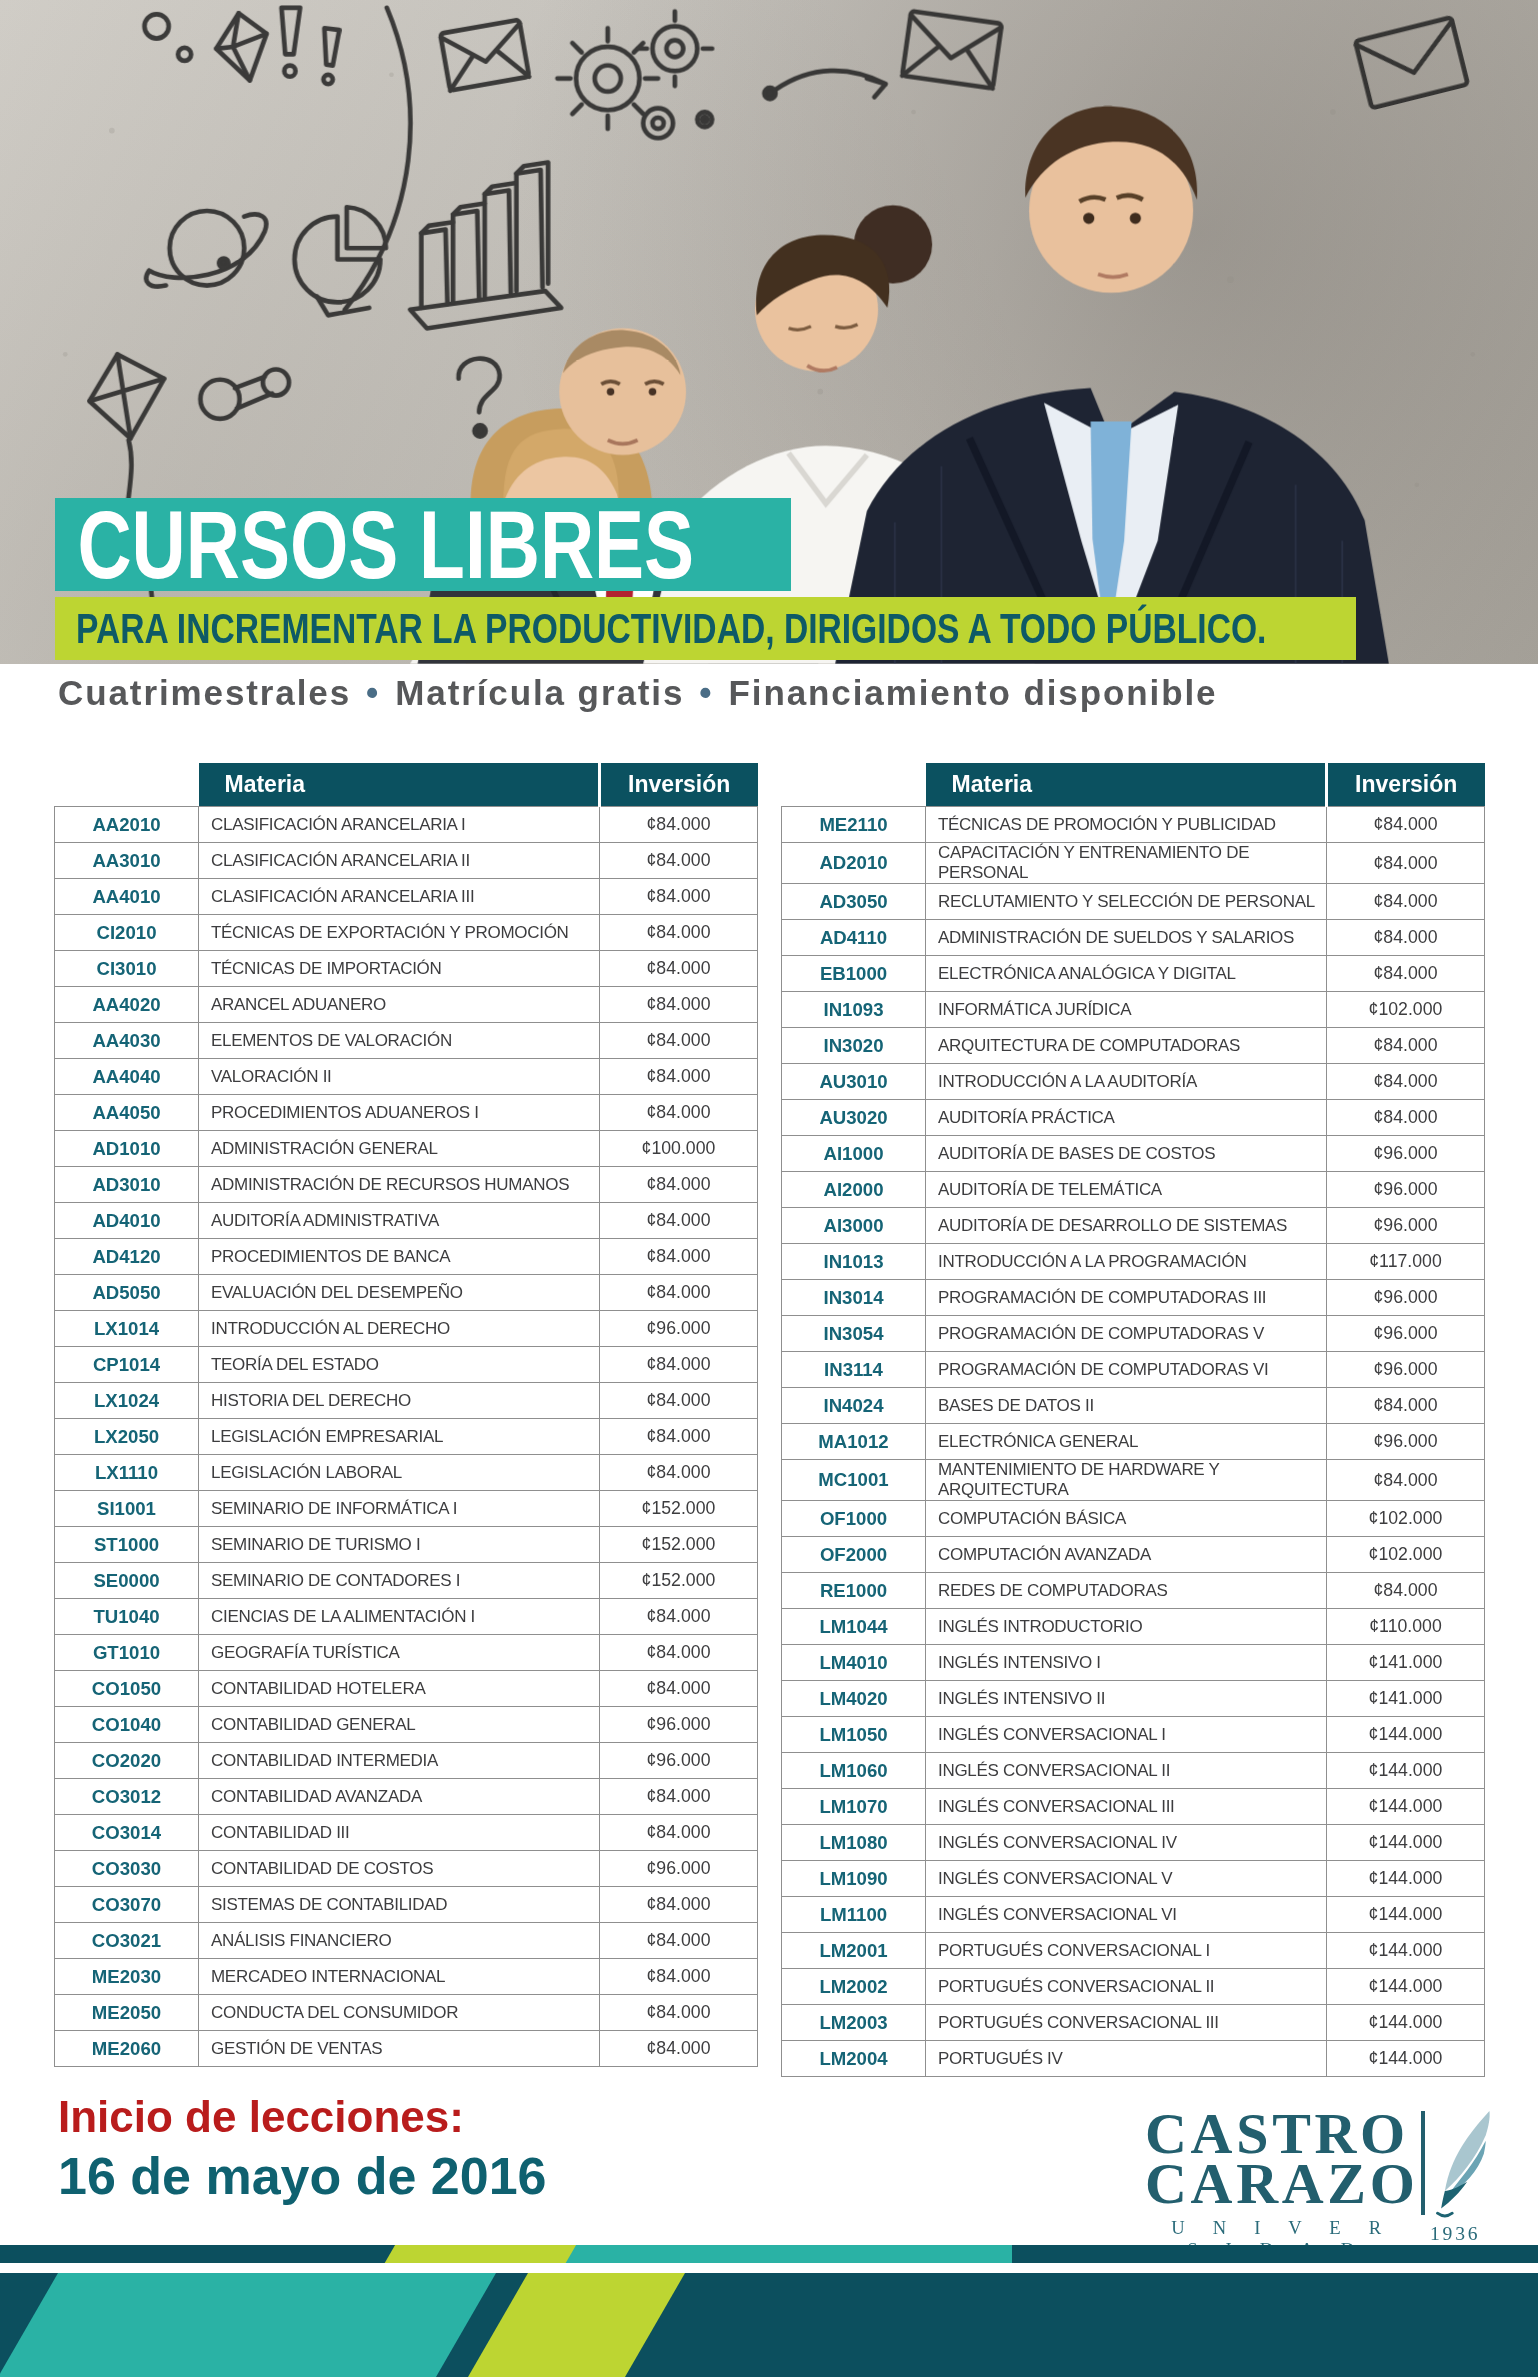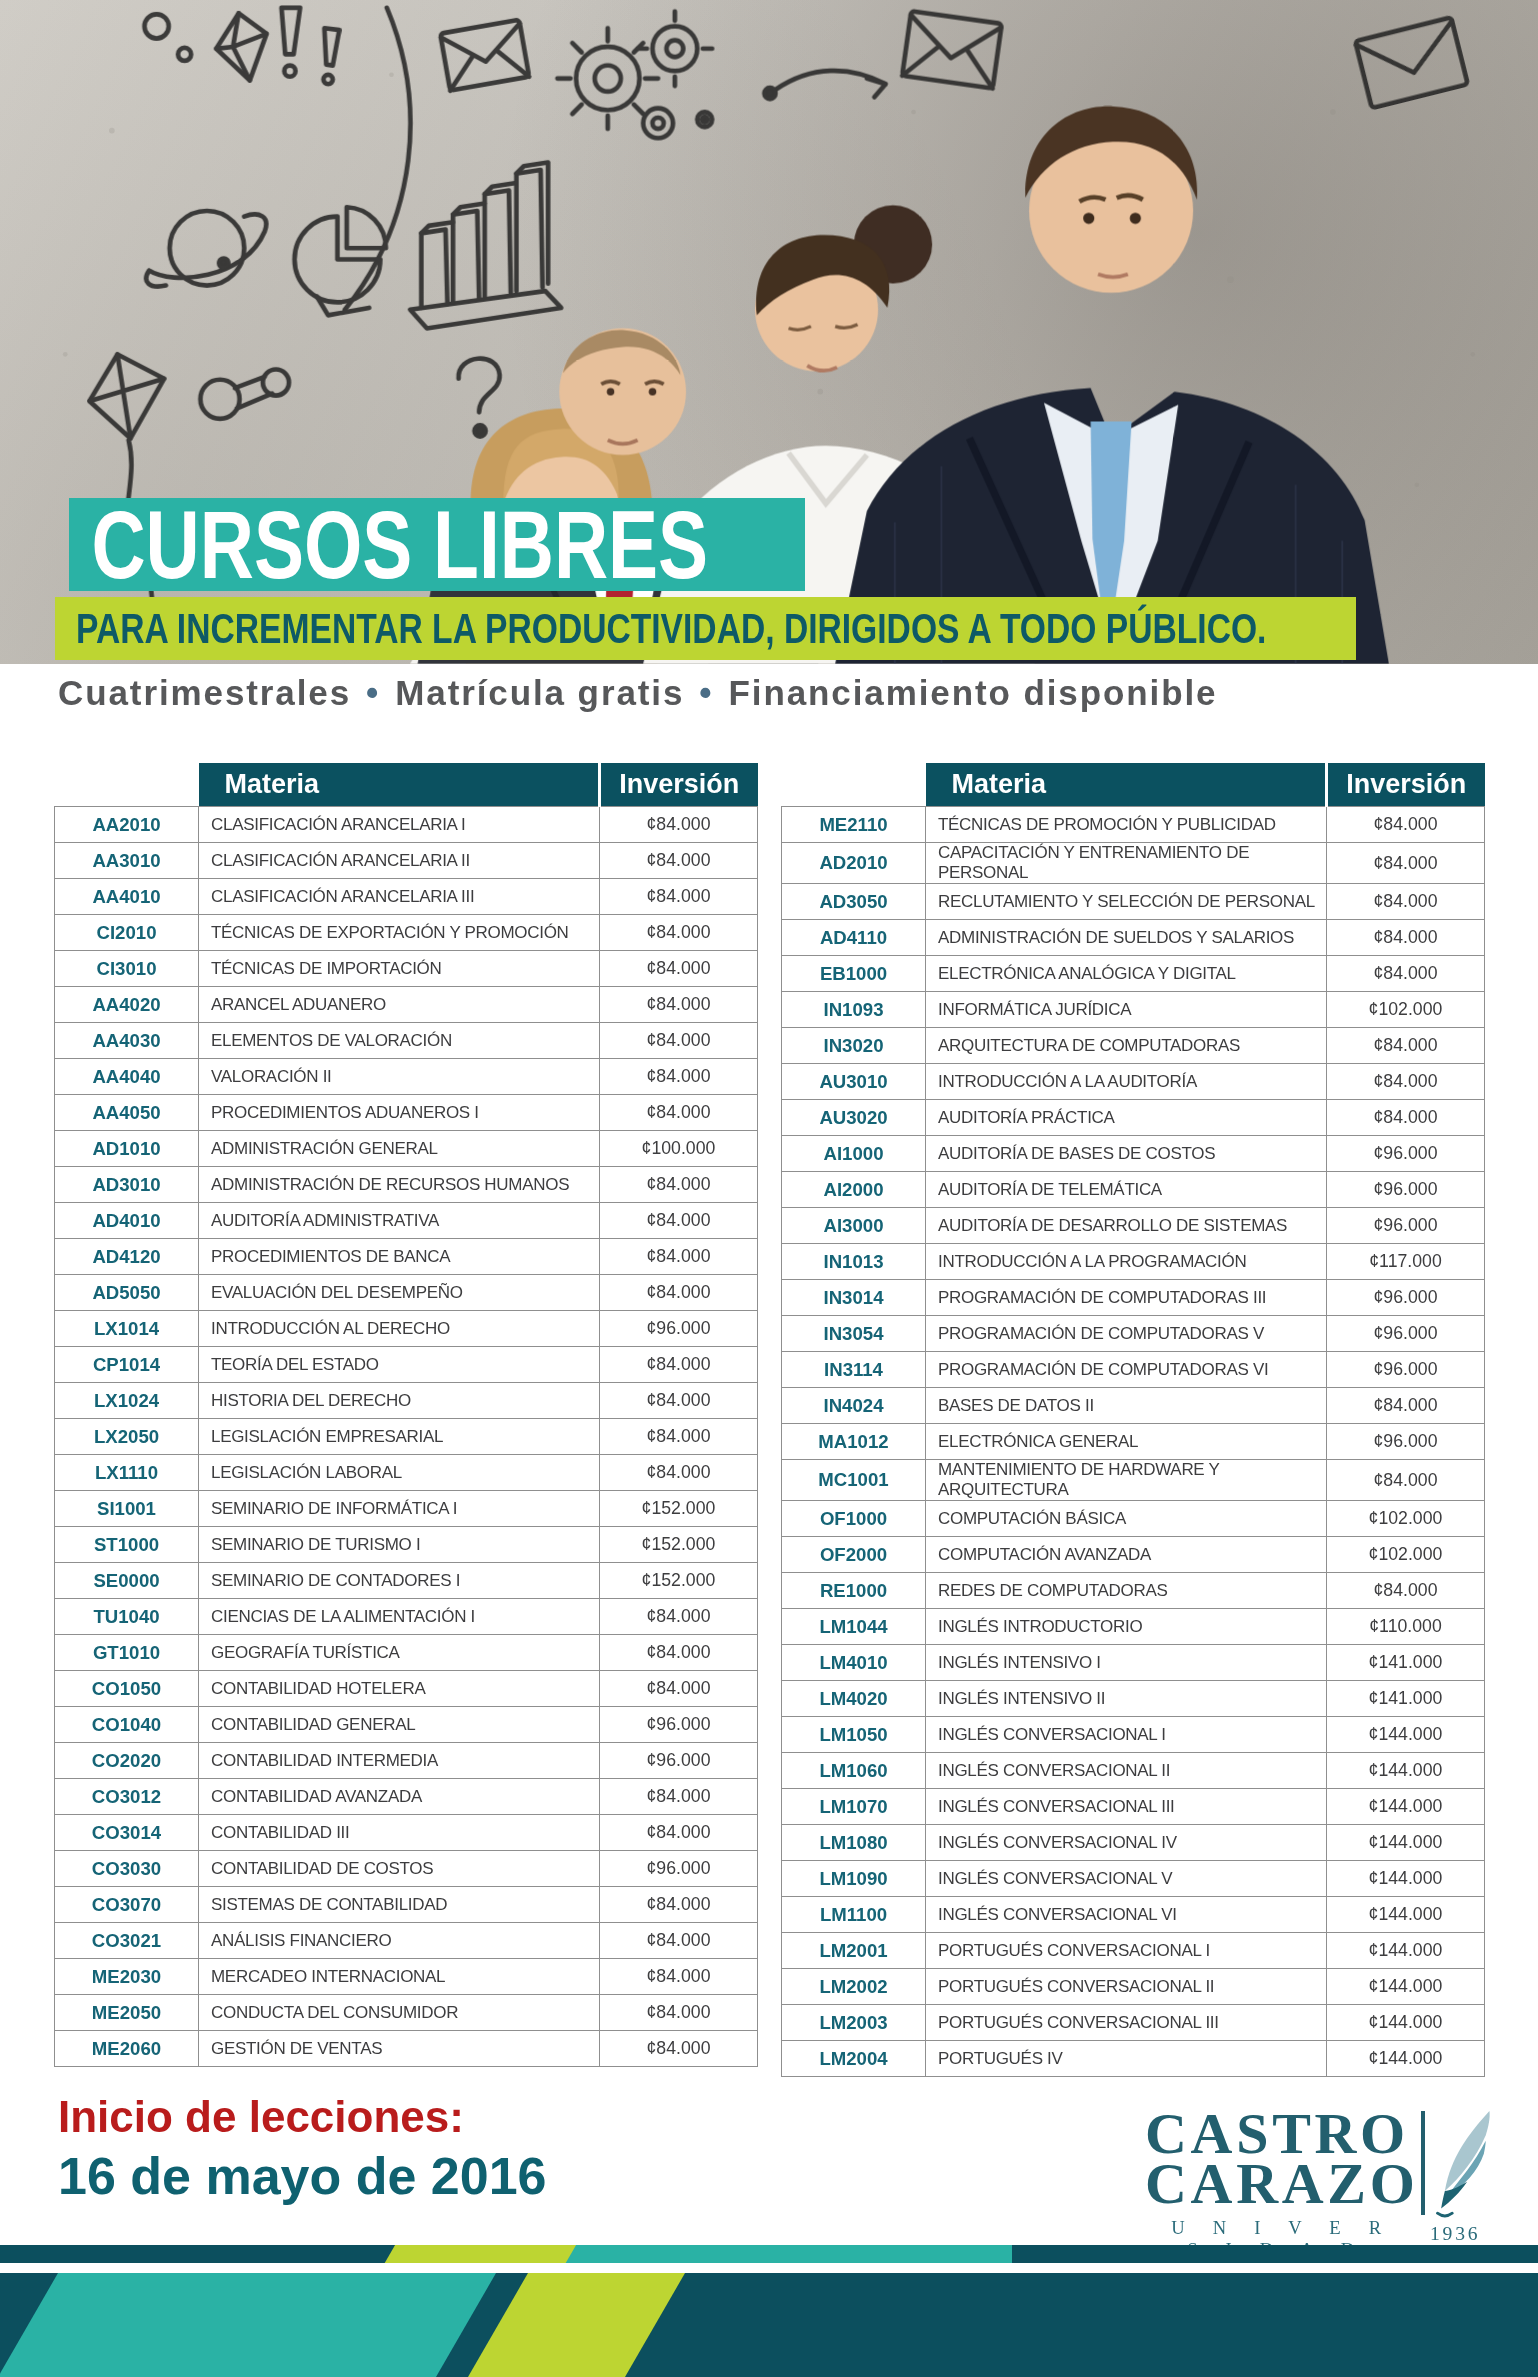--- a/index.html
+++ b/index.html
@@ -12,21 +12,21 @@
     position:absolute; left:0; top:0; width:1538px; height:664px;
     background:
       radial-gradient(circle at 78% 35%, rgba(70,64,58,0.28), rgba(0,0,0,0) 55%),
       radial-gradient(circle at 10% 90%, rgba(120,114,104,0.25), rgba(0,0,0,0) 60%),
       linear-gradient(115deg, #d8d5cf 0%, #cac7c1 35%, #c2beb7 60%, #aaa69e 100%);
   }
   #photo svg { position:absolute; left:0; top:0; }
   
   #band-teal {
     position:absolute; left:55px; top:498px; width:736px; height:93px;
-    background:#2ab2a5; display:flex; align-items:center;margin-left:14px;
+    background:#2ab2a5; display:flex; align-items:center;
   }
   #band-teal .t {
     color:#ffffff; font-weight:bold; font-size:75px; letter-spacing:0px;
     transform:scale(1.0,1.28); transform-origin:left center; margin-left:22.4px; white-space:nowrap;
   }
   #band-green {
     position:absolute; left:55px; top:597px; width:1301px; height:63px;
     background:#bdd532; display:flex; align-items:center;
   }
   #band-green .t {
@@ -39,21 +39,21 @@
   }
   #tagline .dot { color:#4a6d86; margin:0 15px; }
   
   .course-table { position:absolute; top:763px; border-collapse:collapse; table-layout:fixed; }
   #table-left  { left:54px; }
   #table-right { left:781px; }
   .course-table col.c-code { width:144px; }
   .course-table col.c-name { width:401px; }
   .course-table col.c-price{ width:158px; }
   .course-table thead th { border:none; height:41px; background:#0b5160; color:#ffffff;
-      font-size:27px; font-weight:bold; }
+      font-size:23px; font-weight:bold; }
   .course-table th.corner { background:transparent; }
   .course-table th.h-name { text-align:left; padding-left:26px; }
   .course-table th.h-price{ text-align:center; border-left:3.7px solid #ffffff; }
   .course-table tbody tr { height:36px; background:#ffffff; }
   .course-table tbody td { border:1.5px solid #8f8f8f; padding:0; vertical-align:middle; }
   .course-table td.c0 { text-align:center; color:#156476; font-weight:bold; font-size:18.6px; }
   .course-table td.c1 { padding-left:12px; color:#3d3d3f; font-size:17px; letter-spacing:-0.3px; }
   .course-table td.c2 { text-align:center; color:#3d3d3f; font-size:17.7px; }
   
   #start-label { position:absolute; left:58px; top:2092px; color:#b91c1c;

